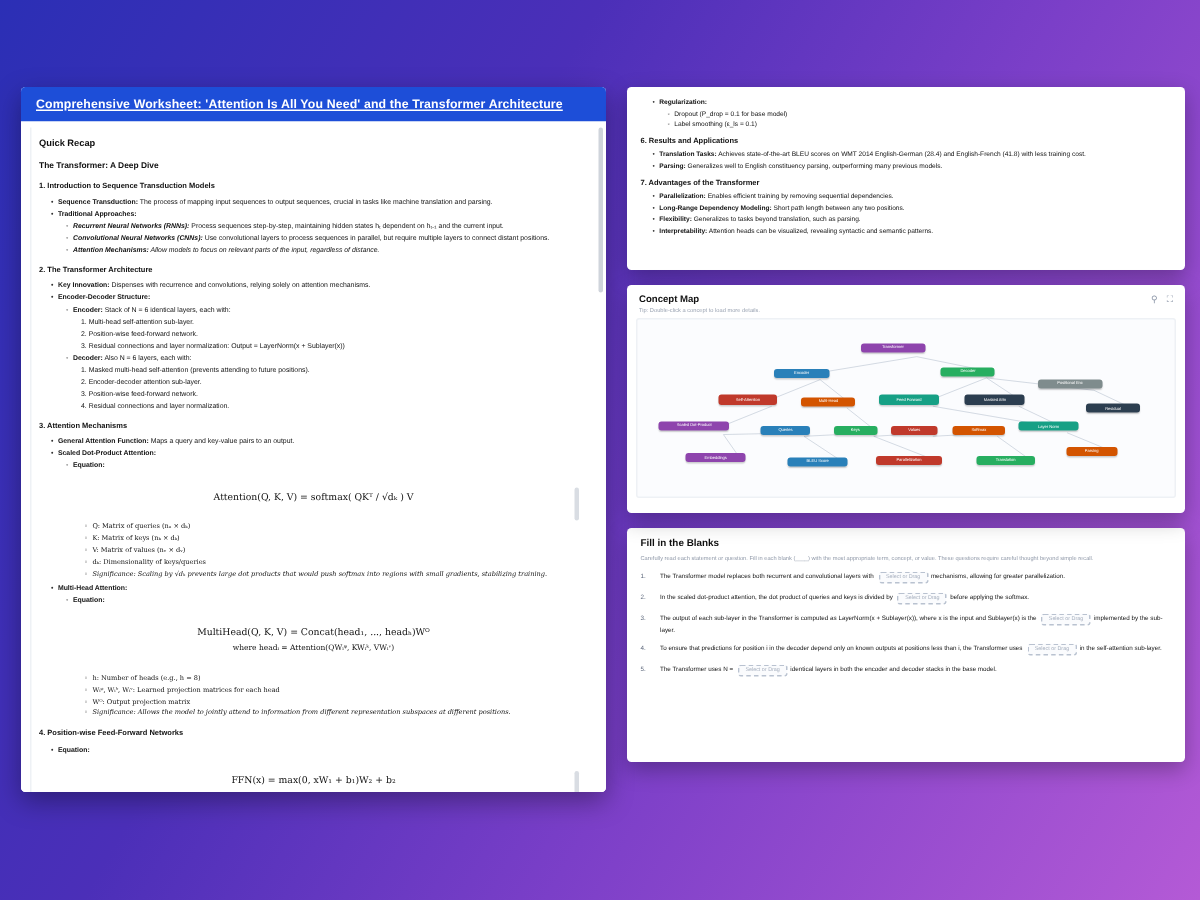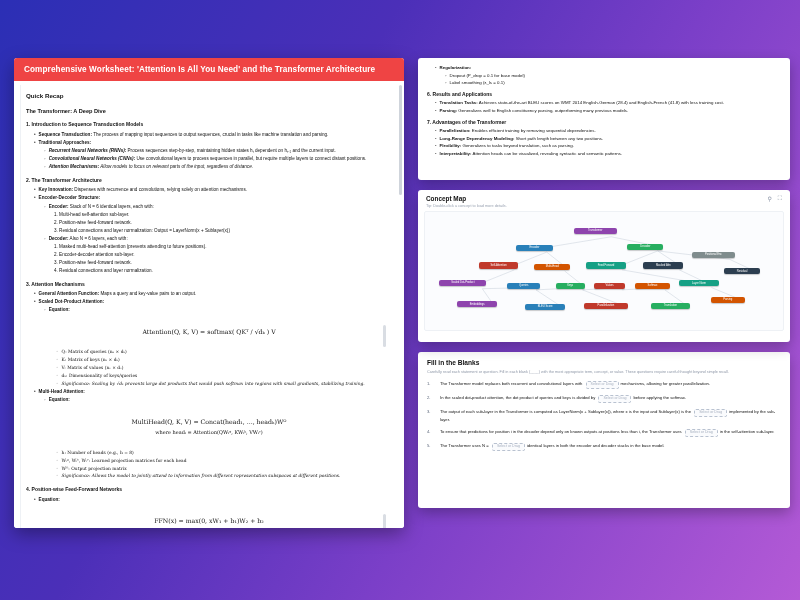--- a/index.html
+++ b/index.html
@@ -11,22 +11,22 @@
   }
   .stage{position:relative;width:800px;height:600px;}
 
   
   .doc{
     position:absolute;left:14px;top:58px;width:390px;height:470px;
     background:#ffffff;border-radius:3px;overflow:hidden;
     box-shadow:0 6px 18px rgba(0,0,0,.35);
   }
   .doc-header{
-    background:#ef4444;color:#fff;font-weight:bold;font-size:8.2px;
-    padding:7px 10px;letter-spacing:.1px;
+    background:#1d4ed8;color:#fff;font-weight:bold;font-size:8.2px;
+    padding:7px 10px;letter-spacing:.1px;text-decoration:underline;
   }
   .doc-body{
     position:relative;padding:8px 12px 10px 12px;font-size:4.6px;line-height:1.55;
     height:436px;overflow:hidden;background:#fff;
   }
   .doc-body:before{
     content:"";position:absolute;left:6px;top:4px;bottom:4px;width:1px;background:#eef1f5;
   }
   h2.qr{font-size:6.2px;margin:2px 0 6px 0;font-weight:bold;}
   h3.t1{font-size:5.6px;margin:4px 0 4px 0;font-weight:bold;}

